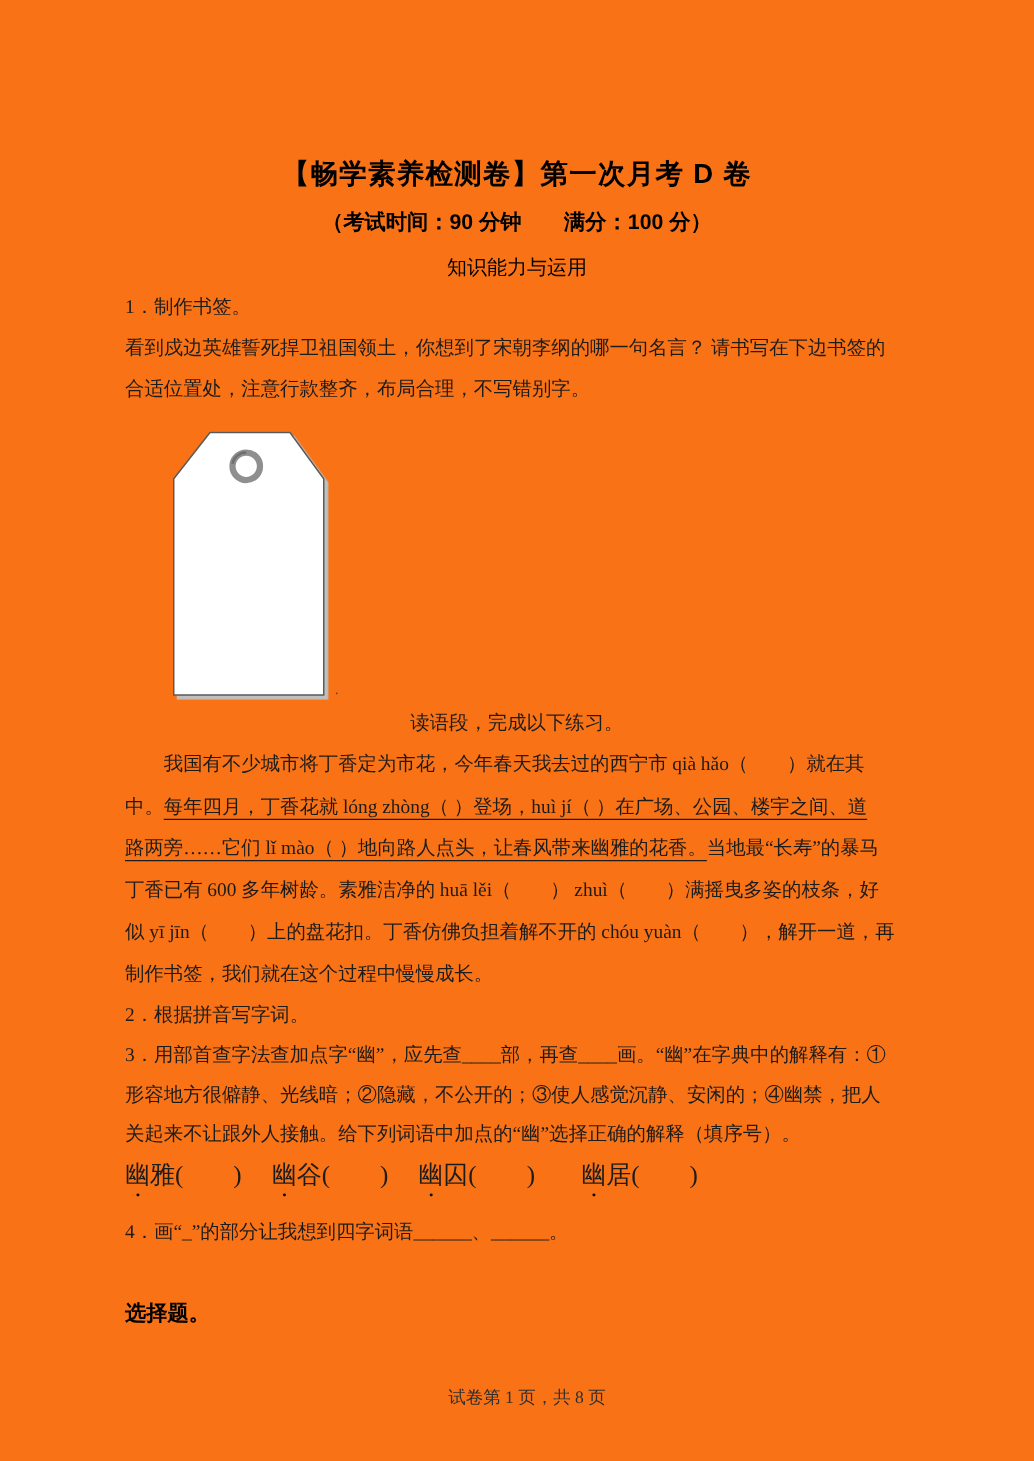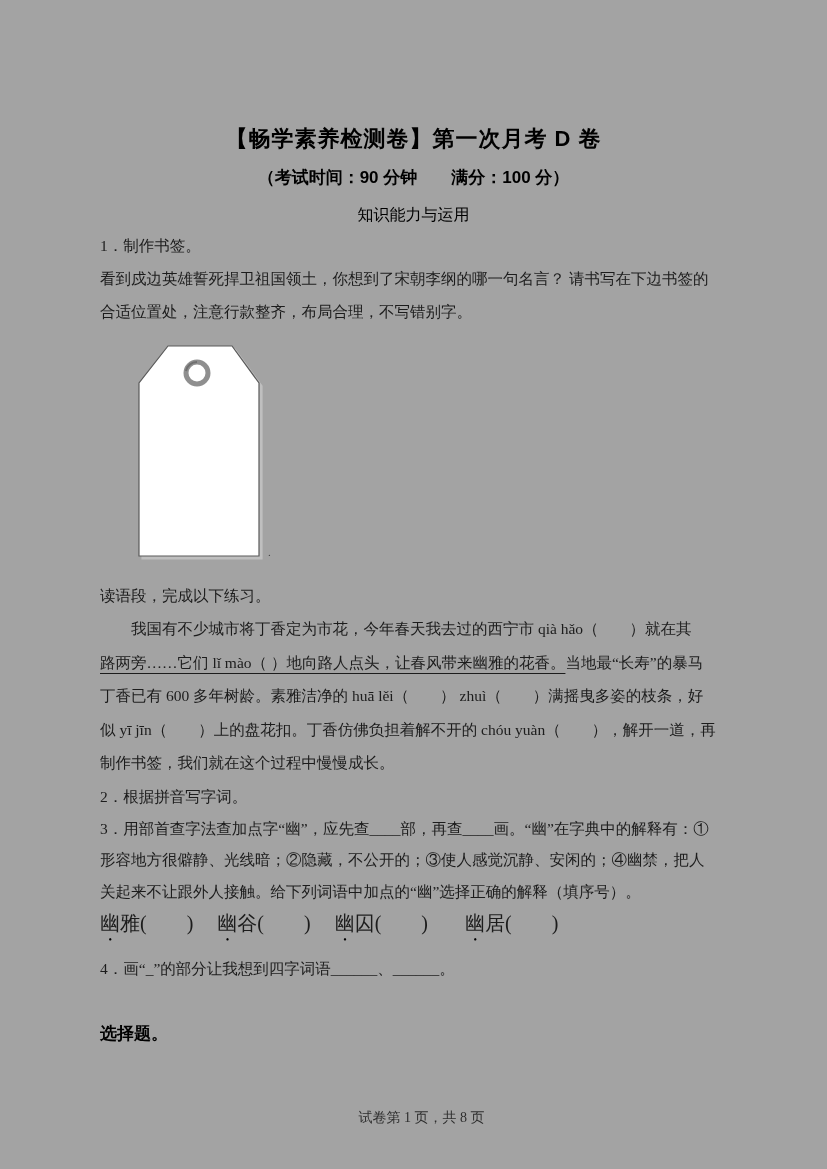--- a/index.html
+++ b/index.html
@@ -1,21 +1,21 @@
 <!DOCTYPE html>
 <html><head>
 <meta charset="utf-8">
 <style>
   html, body { margin: 0; padding: 0; background: #ffffff; }
   .page {
     position: relative;
     width: 827px;
     height: 1169px;
     margin: 0 auto;
-    background: #a3a3a3;
+    background: #f97316;
     box-sizing: border-box;
     padding: 0 100px;
     font-family: "Liberation Serif", serif;
     color: #1c1c1c;
     overflow: hidden;
   }
   .title {
     padding-top: 122px;
     text-align: center;
     font-family: "Liberation Sans", sans-serif;
@@ -54,21 +54,21 @@
     height: 216px;
     display: flex;
     align-items: flex-end;
     gap: 8px;
   }
   .tag-svg { filter: drop-shadow(3px 3px 0 #bfbfbf); }
   .tag-svg polygon { fill: #ffffff; stroke: #5a5a5a; stroke-width: 1.2; }
   .tag-svg .ring { fill: none; stroke: #8f8f8f; stroke-width: 5; }
   .tag-svg .ring-hi { fill: none; stroke: #6f6f6f; stroke-width: 2; }
   .tag-period { font-size: 11px; color: #444; line-height: 10px; }
-  .read-intro { margin-top: 22px; }
+  .read-intro { margin-top: 5px; text-align: center; }
   .passage {
     font-size: 15.5px;
     line-height: 33.5px;
   }
   .p-line { white-space: nowrap; }
   .u { text-decoration: underline; text-underline-offset: 5px; text-decoration-thickness: 1px; }
   .q3-line { font-size: 15.5px; line-height: 31.5px; white-space: nowrap; }
   .words-line { font-size: 20px; line-height: 32px; white-space: nowrap; }
   .word { margin-right: 19px; }
   .word:last-child { margin-left: 13px; }
@@ -121,20 +121,23 @@
     </div>
   </div>
 
   <div class="body-line read-intro">读语段，完成以下练习。</div>
 
   <div class="passage">
     <div class="p-line">
       <span>　　我国有不少城市将丁香定为市花，今年春天我去过的西宁市 qià hǎo（　　）就在其</span>
     </div>
     <div class="p-line">
+      <span>中。</span><span class="u">每年四月，丁香花就 lóng zhòng（ ）登场，huì jí（ ）在广场、公园、楼宇之间、道</span>
+    </div>
+    <div class="p-line">
       <span class="u">路两旁……它们 lǐ mào（ ）地向路人点头，让春风带来幽雅的花香。</span><span>当地最“长寿”的暴马</span>
     </div>
     <div class="p-line">
       <span>丁香已有 600 多年树龄。素雅洁净的 huā lěi（　　） zhuì（　　）满摇曳多姿的枝条，好</span>
     </div>
     <div class="p-line">
       <span>似 yī jīn（　　）上的盘花扣。丁香仿佛负担着解不开的 chóu yuàn（　　），解开一道，再</span>
     </div>
     <div class="p-line">
       <span>制作书签，我们就在这个过程中慢慢成长。</span>

